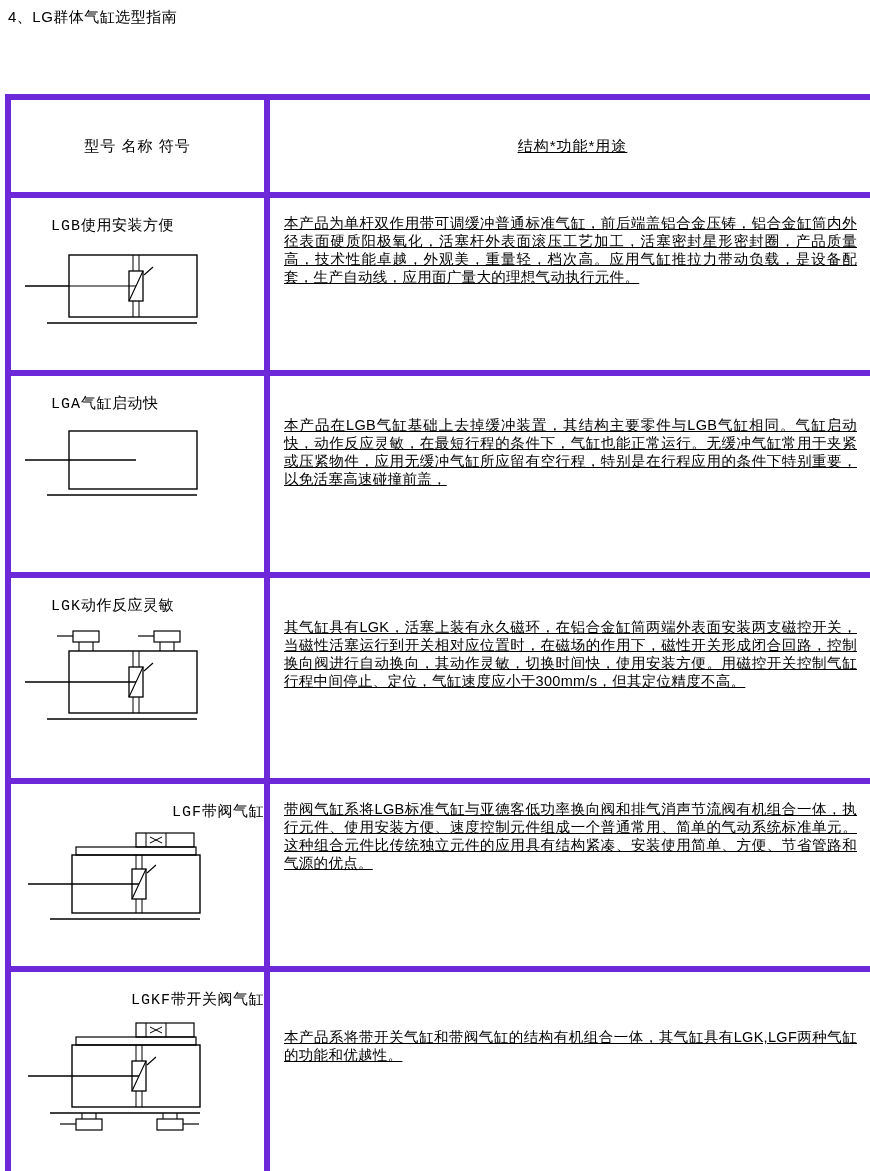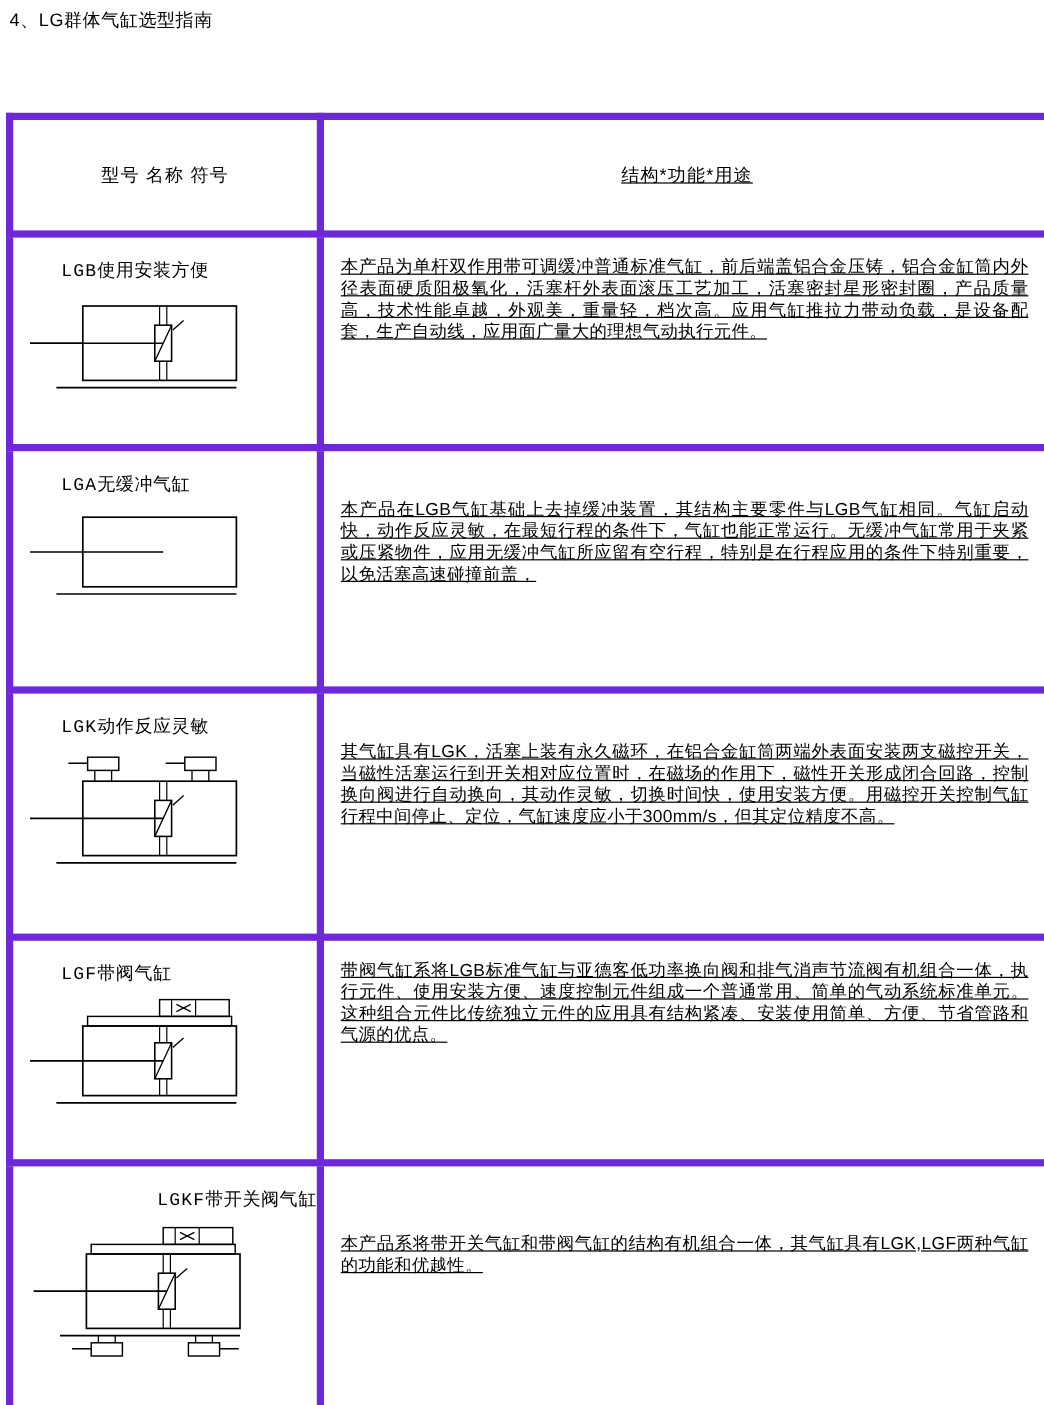--- a/index.html
+++ b/index.html
@@ -78,21 +78,21 @@
     font-family: "Liberation Sans", "DejaVu Sans", sans-serif;
     text-align: justify;
     letter-spacing: 0.3px;
   }
   .desc.pad-mid { padding-top: 40px; }
   .desc.pad-big { padding-top: 56px; }
 
   .row-lgb .col-left { height: 172px; }
   .row-lga .col-left { height: 196px; }
   .row-lgk .col-left { height: 200px; }
-  .row-lgf .col-left { height: 182px; }
+  .row-lgf .col-left { height: 182px; text-align: right; }
   .row-lgkf .col-left { height: 200px; text-align: right; }
 </style>
 </head>
 <body>
 
 <div class="page">
 
   <div class="doc-title">4、LG群体气缸选型指南</div>
 
   <table class="spec-table">
@@ -124,21 +124,21 @@
           </div>
         </td>
         <td class="col-right">
           <div class="desc">本产品为单杆双作用带可调缓冲普通标准气缸，前后端盖铝合金压铸，铝合金缸筒内外径表面硬质阳极氧化，活塞杆外表面滚压工艺加工，活塞密封星形密封圈，产品质量高，技术性能卓越，外观美，重量轻，档次高。应用气缸推拉力带动负载，是设备配套，生产自动线，应用面广量大的理想气动执行元件。</div>
         </td>
       </tr>
 
       <tr class="row-lga">
         <td class="col-left">
           <div class="model-name">
-            <span class="code">LGA</span><span>无缓冲气缸</span>
+            <span class="code">LGA</span><span>气缸启动快</span>
           </div>
           <div class="fig-wrap">
             <svg width="250" height="110" viewBox="0 0 250 110">
               <rect x="58" y="18" width="128" height="58" fill="none" stroke="#000" stroke-width="1.4"></rect>
               <line x1="14" y1="47" x2="125" y2="47" stroke="#000" stroke-width="1.4"></line>
               <line x1="36" y1="82" x2="186" y2="82" stroke="#000" stroke-width="1.4"></line>
             </svg>
           </div>
         </td>
         <td class="col-right">

